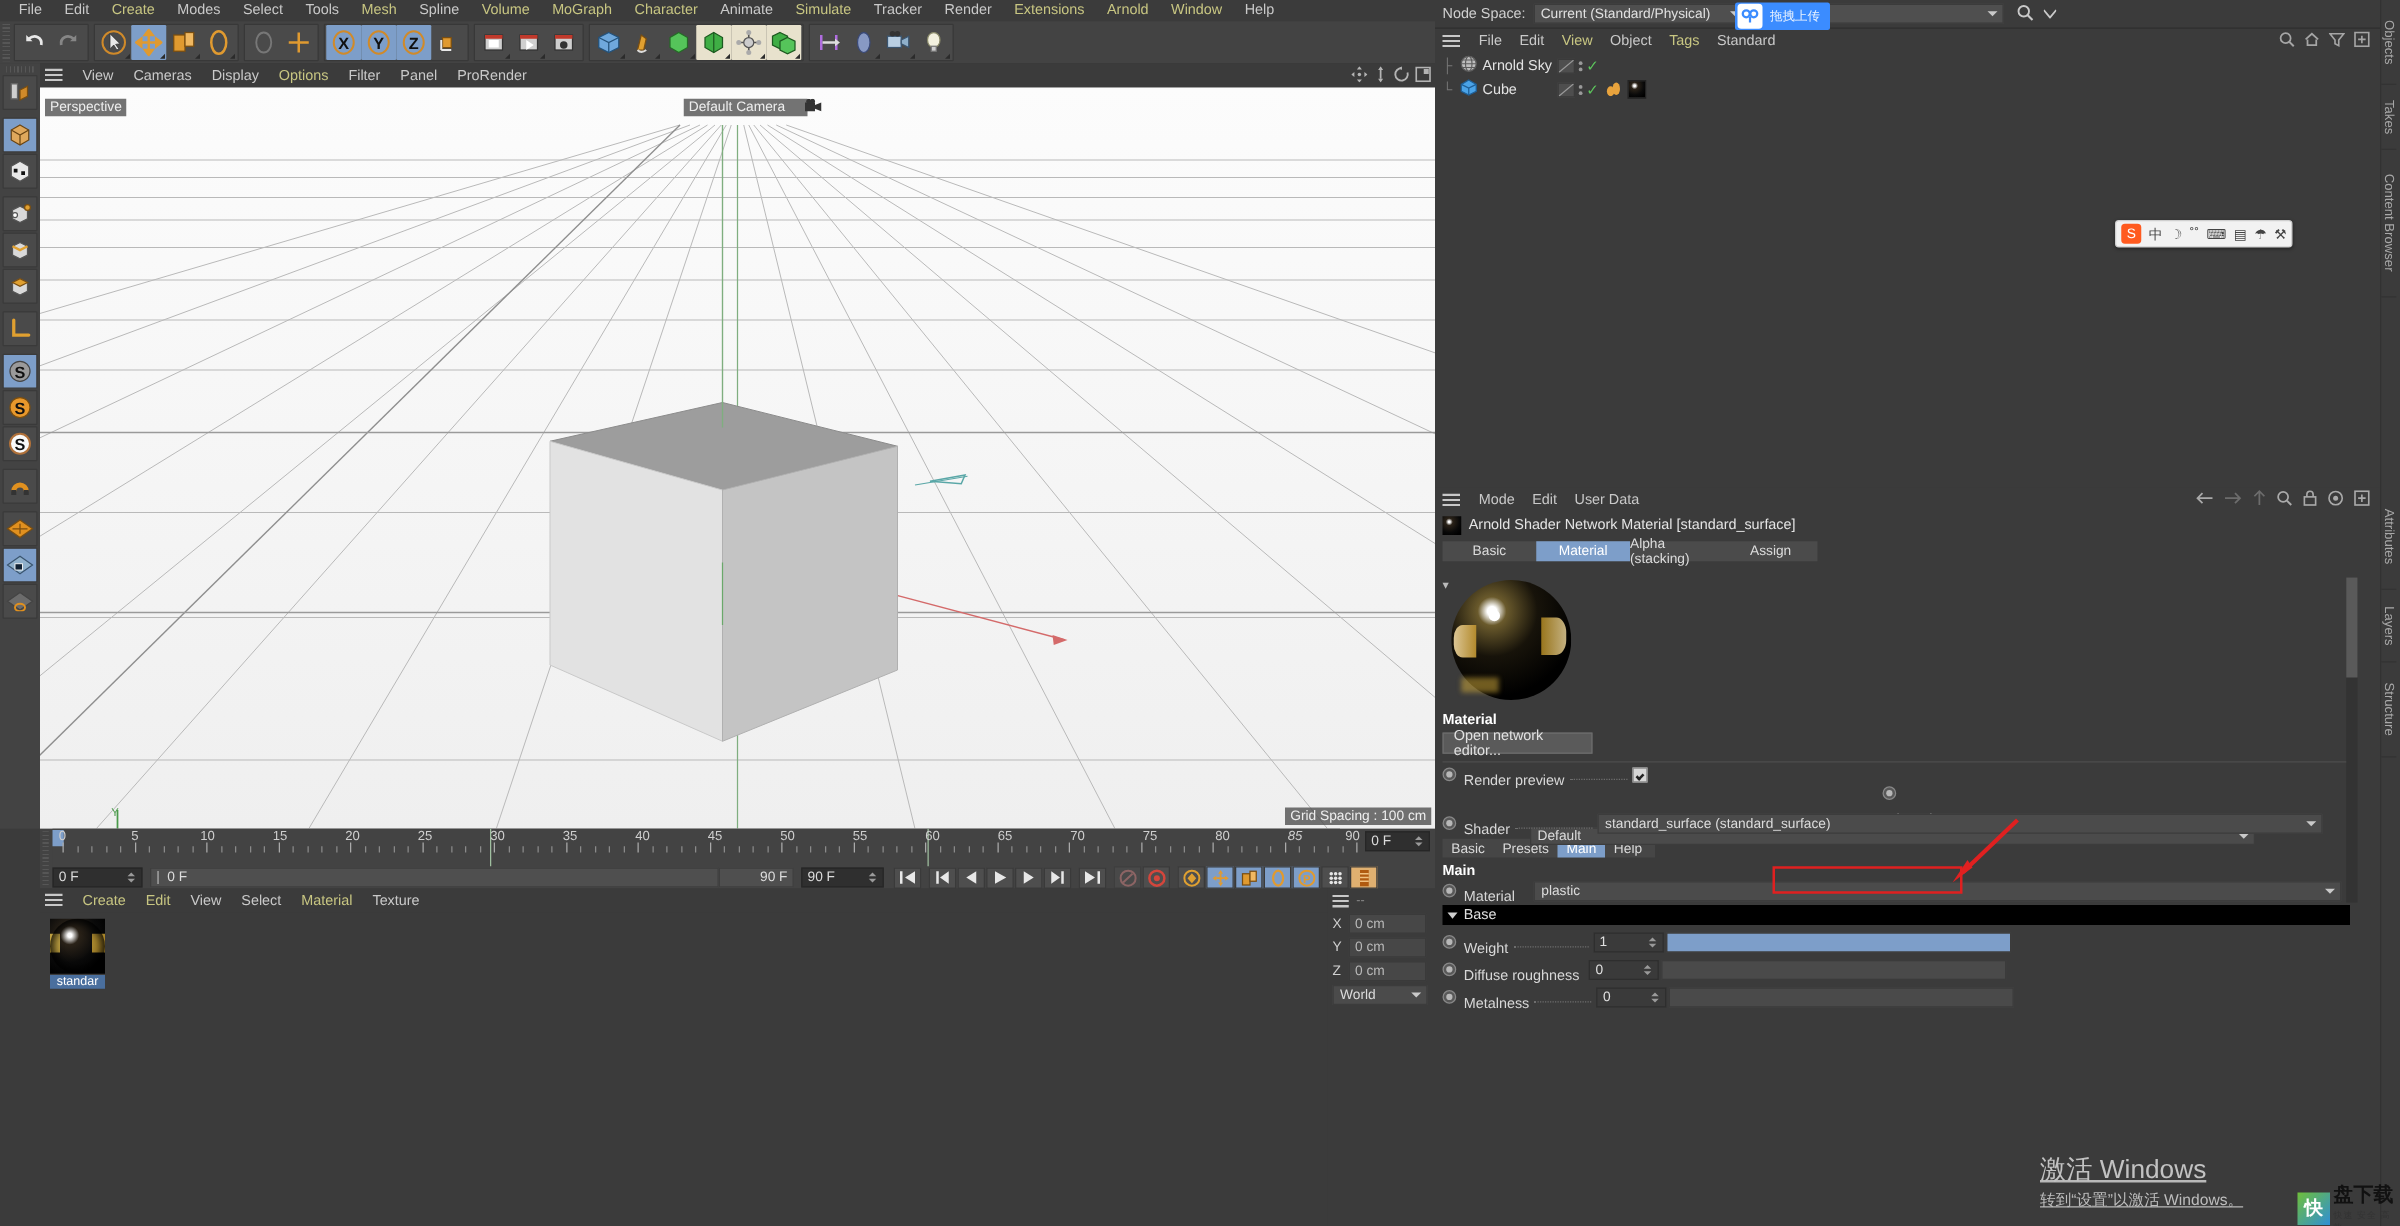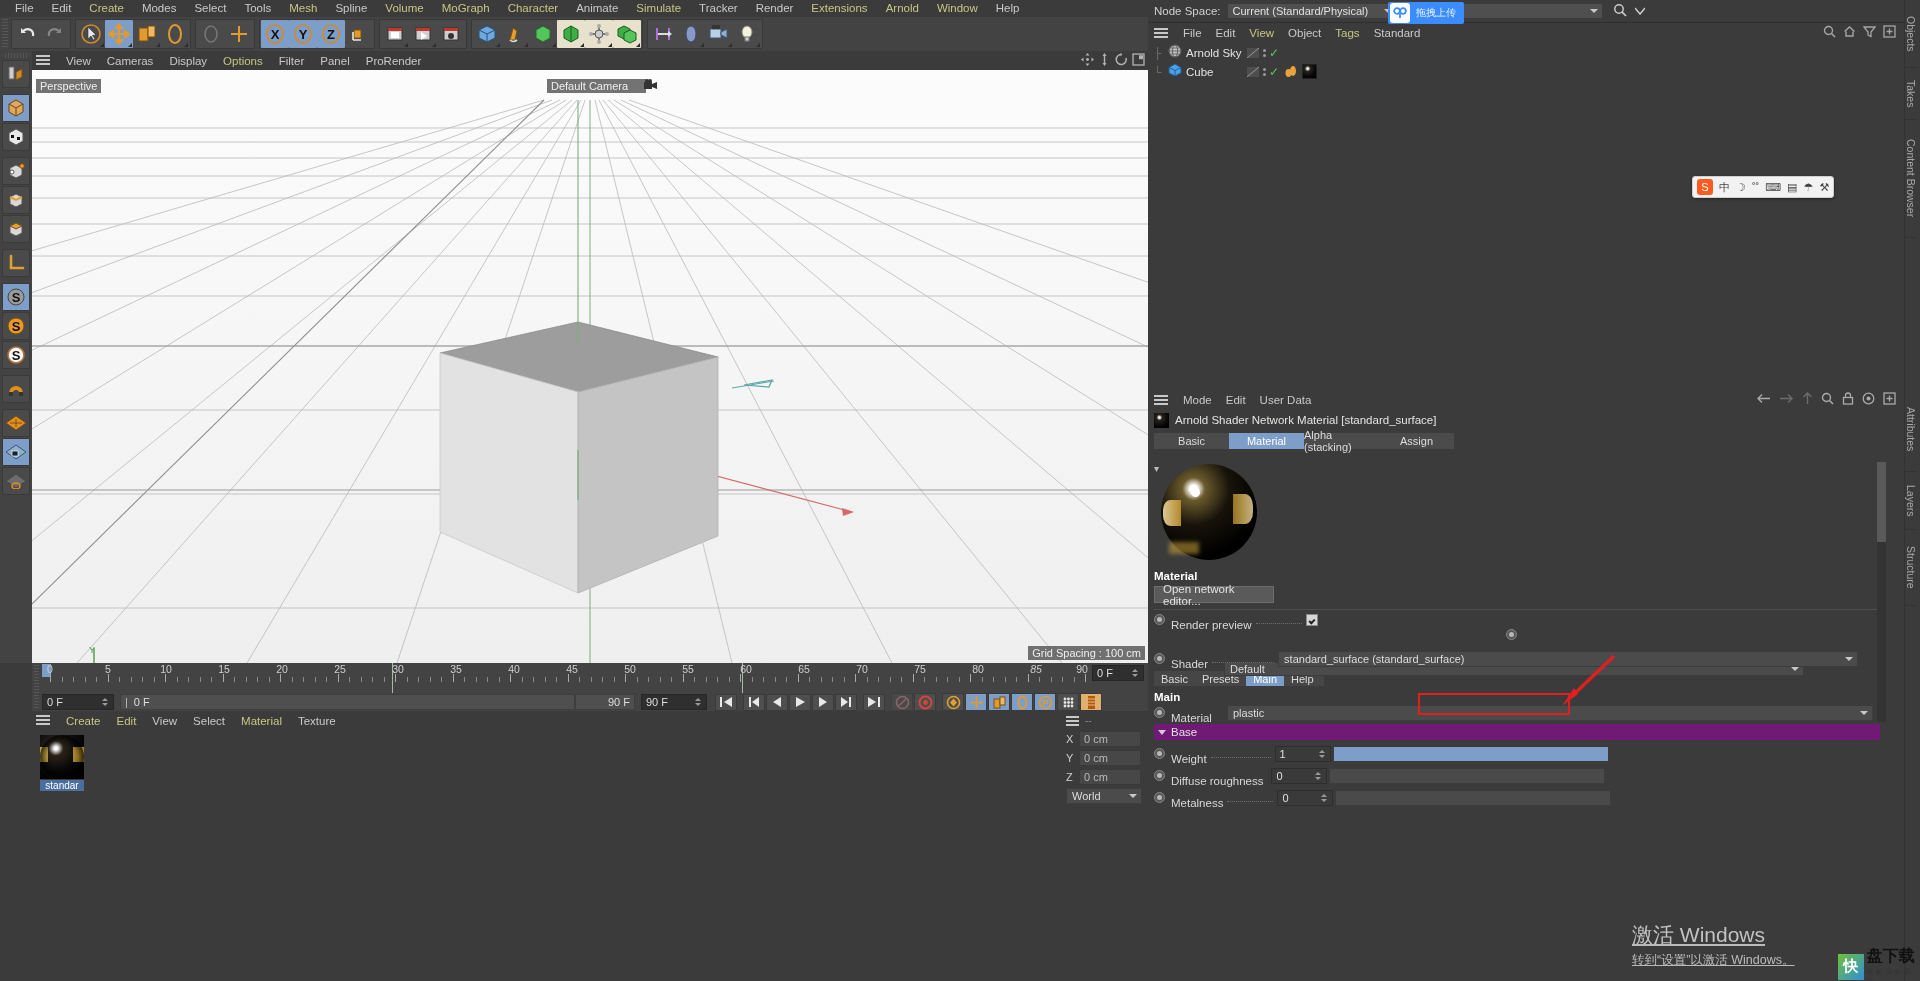--- a/index.html
+++ b/index.html
@@ -190,21 +190,21 @@
            border-radius:50%; background:#b8b8b8;}
   .plabel { font-size:11.5px; color:#d8d8d8; white-space:nowrap;margin-top:10px;}
   .dots { flex:1; border-bottom:1px dotted #6e6e6e; margin:0 4px; position:relative; top:4px; }
   .chk { width:12px;height:12px;background:#d7d7d7; border:1px solid #8a8a8a; position:relative;}
   .chk::after{content:"";position:absolute;left:2px;top:4px;width:4px;height:2px;
       border-left:2px solid #222;border-bottom:2px solid #222; transform:rotate(-45deg);}
   .select { height:16px; background:#4b4b4b; border:1px solid #3c3c3c; color:#dcdcdc;
             font-size:11px; display:flex; align-items:center; padding:0 16px 0 5px; position:relative;}
   .btn { height:17px; background:#5a5a5a; border:1px solid #6d6d6d; color:#e2e2e2;
          font-size:11.5px; display:flex; align-items:center; padding:0 8px;}
-  .sectbar { background:#701a75; height:16px; display:flex; align-items:center;
+  .sectbar { background:#000000; height:16px; display:flex; align-items:center;
              padding-left:6px; font-size:11.5px; color:#e0e0e0; margin-top:3px;}
   .tri { width:0;height:0;border-left:4px solid transparent;border-right:4px solid transparent;
          border-top:5px solid #cfcfcf; margin-right:5px;}
   .numf { height:16px; background:#3a3a3a; border:1px solid #2e2e2e; color:#e0e0e0;
           font-size:11px; padding:0 4px; display:flex; align-items:center;}
   .slidertrack { height:16px; background:#4a4a4a; border:1px solid #3b3b3b; position:relative;}
   .sliderfill { position:absolute; left:0;top:0;bottom:0; background:#7d9ec9;}
   .subtabs { display:flex; margin-left:6px; margin-top:2px; height:15px; background:#464646; width:170px;}
   .subtab { font-size:11px; color:#dadada; padding:0 7px; display:flex; align-items:center;}
   .subtab.active { background:#7d9ec9; color:#fff;}

